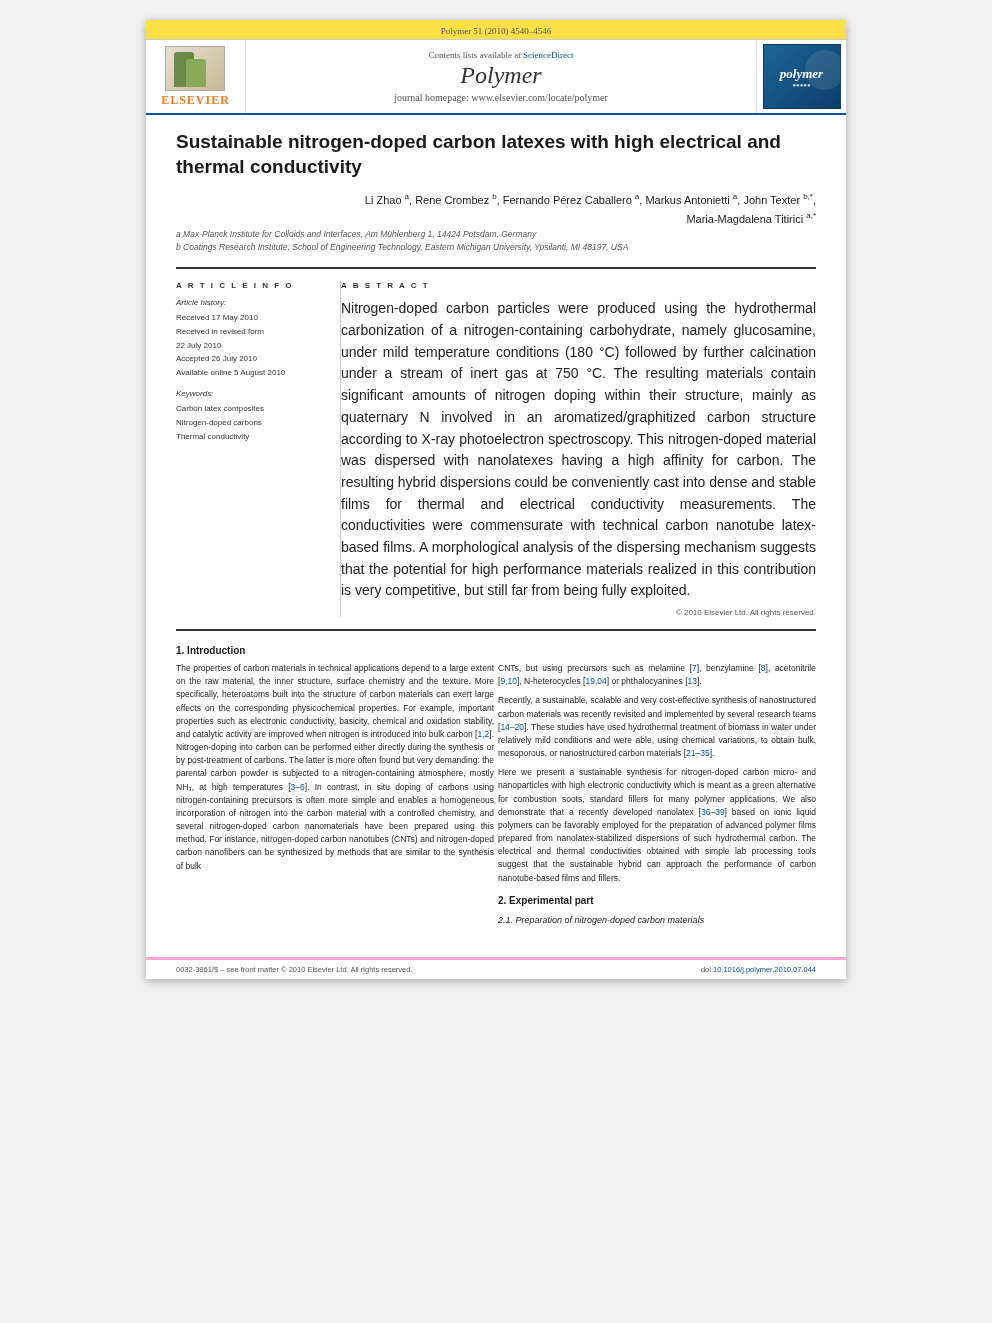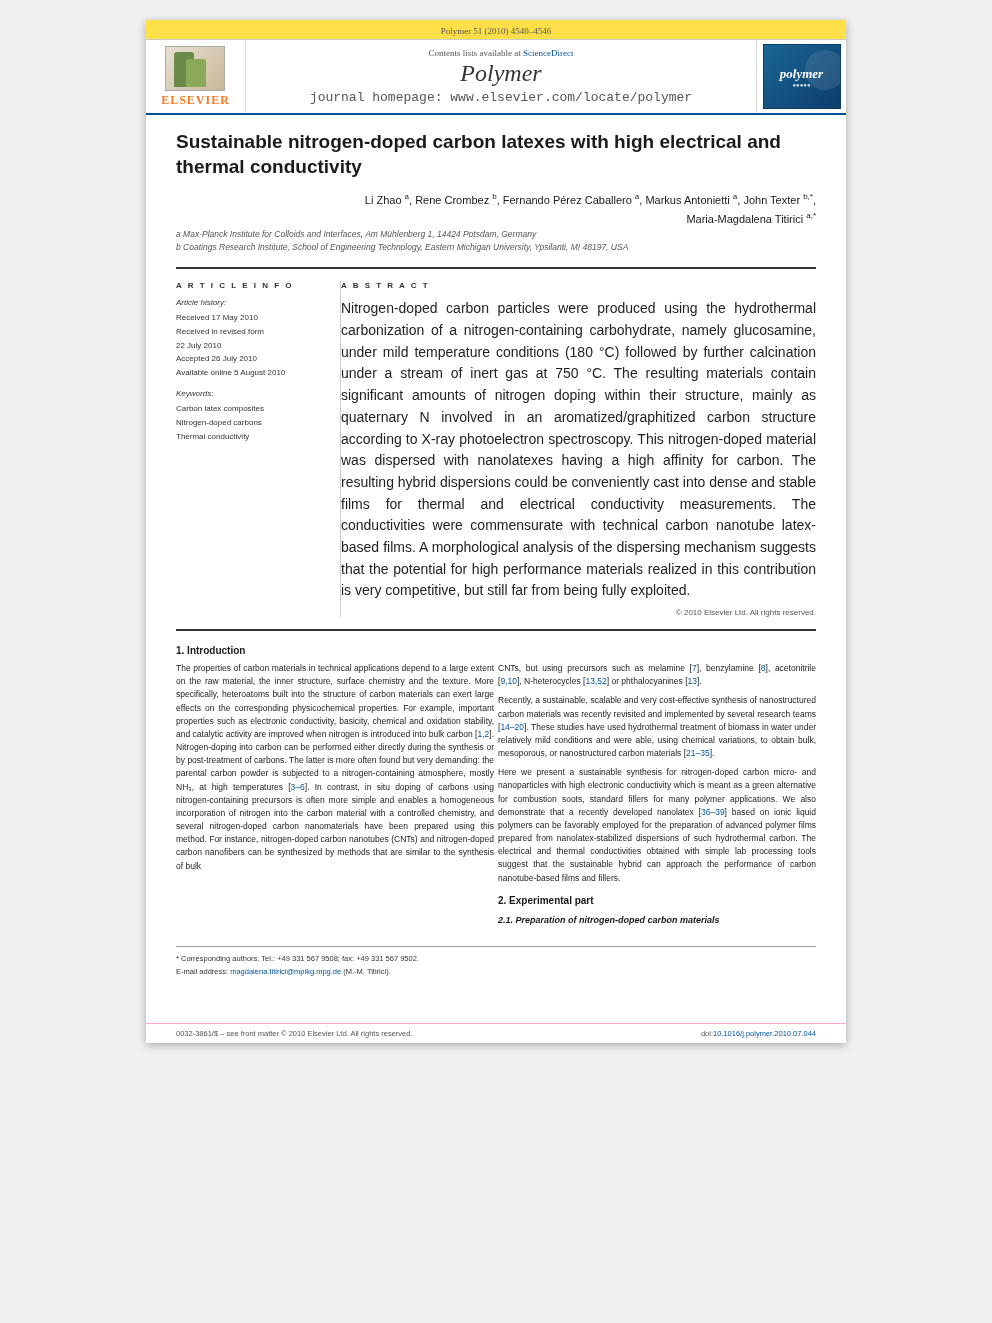--- a/index.html
+++ b/index.html
@@ -69,23 +69,22 @@
       text-decoration: none;
     }
     .journal-title {
       font-size: 24px;
       font-style: italic;
       color: #333;
       font-family: 'Times New Roman', serif;
       margin-bottom: 3px;
     }
     .journal-homepage {
-      font-size: 13px;
-      color: #555;
-      font-family: Liberation Mono, monospace;
+      font-size: 10px;
+      color: #555;
     }
 
     
     .elsevier-logo {
       display: flex;
       flex-direction: column;
       align-items: center;
       font-size: 7px;
     }
     .elsevier-logo .logo-graphic {
@@ -290,21 +289,21 @@
       font-size: 10px;
       font-weight: bold;
       color: #1a1a1a;
       font-family: Arial, sans-serif;
       margin-bottom: 6px;
       margin-top: 8px;
     }
     .section-heading-italic {
       font-size: 9px;
       font-style: italic;
-      font-weight: bold;
+      font-weight: normal;
       color: #1a1a1a;
       font-family: Arial, sans-serif;
       margin-bottom: 4px;
       margin-top: 6px;
     }
     .body-paragraph {
       margin-bottom: 6px;
     }
     .body-paragraph a, .ref-link {
       color: #00529b;
@@ -321,22 +320,22 @@
     .footnote-item {
       font-size: 7.5px;
       color: #333;
       font-family: Arial, sans-serif;
       line-height: 1.5;
       margin-bottom: 2px;
     }
     .footnote-item a { color: #00529b; text-decoration: none; }
 
     .footer-bar {
-      margin-top: 28px;
-      border-top: 1px solid #f9a8d4;
+      margin-top: 10px;
+      border-top: 3px solid #f9a8d4;
       padding: 5px 30px;
       display: flex;
       justify-content: space-between;
       font-size: 7.5px;
       color: #555;
       font-family: Arial, sans-serif;
     }
     .footer-bar a { color: #00529b; text-decoration: none; }
   </style>
 </head>
@@ -424,42 +423,36 @@
       <div class="two-col-body">
 
         <div class="body-col">
           <div class="body-paragraph">
             The properties of carbon materials in technical applications depend to a large extent on the raw material, the inner structure, surface chemistry and the texture. More specifically, heteroatoms built into the structure of carbon materials can exert large effects on the corresponding physicochemical properties. For example, important properties such as electronic conductivity, basicity, chemical and oxidation stability, and catalytic activity are improved when nitrogen is introduced into bulk carbon [<span class="ref-link">1,2</span>]. Nitrogen-doping into carbon can be performed either directly during the synthesis or by post-treatment of carbons. The latter is more often found but very demanding: the parental carbon powder is subjected to a nitrogen-containing atmosphere, mostly NH₃, at high temperatures [<span class="ref-link">3–6</span>]. In contrast, in situ doping of carbons using nitrogen-containing precursors is often more simple and enables a homogeneous incorporation of nitrogen into the carbon material with a controlled chemistry, and several nitrogen-doped carbon nanomaterials have been prepared using this method. For instance, nitrogen-doped carbon nanotubes (CNTs) and nitrogen-doped carbon nanofibers can be synthesized by methods that are similar to the synthesis of bulk
           </div>
         </div>
 
         <div class="body-col">
           <div class="body-paragraph">
-            CNTs, but using precursors such as melamine [<span class="ref-link">7</span>], benzylamine [<span class="ref-link">8</span>], acetonitrile [<span class="ref-link">9,10</span>], N-heterocycles [<span class="ref-link">13,52</span>] or phthalocyanines [<span class="ref-link">13</span>].
+            CNTs, but using precursors such as melamine [<span class="ref-link">7</span>], benzylamine [<span class="ref-link">8</span>], acetonitrile [<span class="ref-link">9,10</span>], N-heterocycles [<span class="ref-link">19,04</span>] or phthalocyanines [<span class="ref-link">13</span>].
           </div>
           <div class="body-paragraph">
             Recently, a sustainable, scalable and very cost-effective synthesis of nanostructured carbon materials was recently revisited and implemented by several research teams [<span class="ref-link">14–20</span>]. These studies have used hydrothermal treatment of biomass in water under relatively mild conditions and were able, using chemical variations, to obtain bulk, mesoporous, or nanostructured carbon materials [<span class="ref-link">21–35</span>].
           </div>
           <div class="body-paragraph">
             Here we present a sustainable synthesis for nitrogen-doped carbon micro- and nanoparticles with high electronic conductivity which is meant as a green alternative for combustion soots, standard fillers for many polymer applications. We also demonstrate that a recently developed nanolatex [<span class="ref-link">36–39</span>] based on ionic liquid polymers can be favorably employed for the preparation of advanced polymer films prepared from nanolatex-stabilized dispersions of such hydrothermal carbon. The electrical and thermal conductivities obtained with simple lab processing tools suggest that the sustainable hybrid can approach the performance of carbon nanotube-based films and fillers.
           </div>
 
           <div class="section-heading">2.  Experimental part</div>
           <div class="section-heading-italic">2.1.  Preparation of nitrogen-doped carbon materials</div>
 
         </div>
       </div>
     </div>
 
-    <div class="footnotes">
-      <div class="footnote-item">* Corresponding authors. Tel.: +49 331 567 9508; fax: +49 331 567 9502.</div>
-      <div class="footnote-item">
-        E-mail address: <a>magdalena.titirici@mpikg.mpg.de</a> (M.-M. Titirici).
-      </div>
-    </div>
 
   </div>
 
   <div class="footer-bar">
     <span>0032-3861/$ – see front matter © 2010 Elsevier Ltd. All rights reserved.</span>
     <span>
       doi:<a>10.1016/j.polymer.2010.07.044</a>
     </span>
   </div>
 

